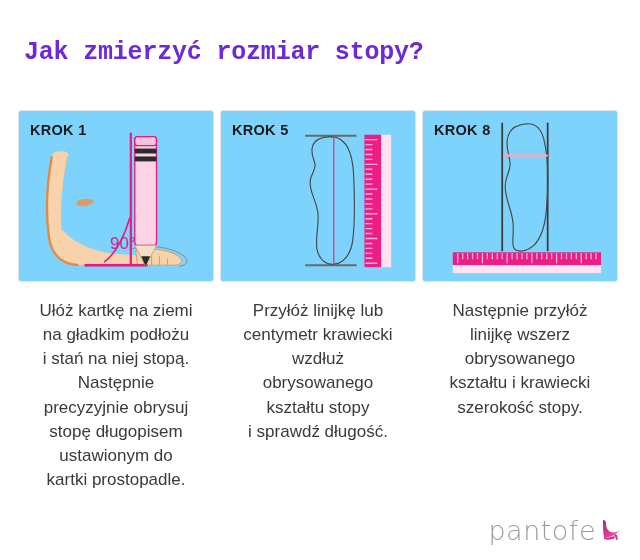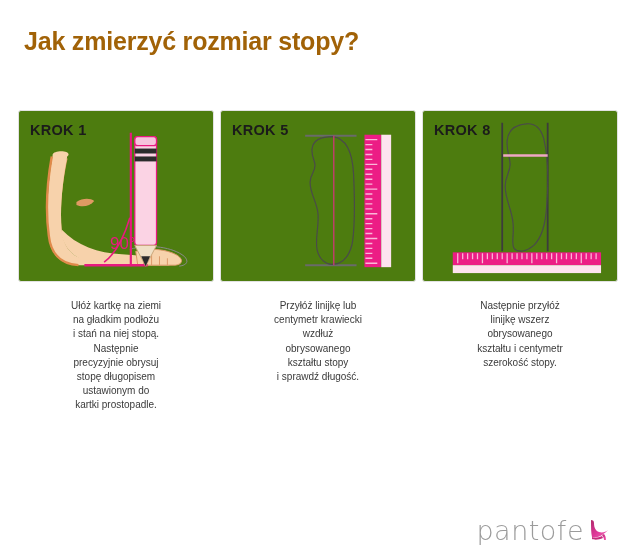--- a/index.html
+++ b/index.html
@@ -10,79 +10,80 @@
     width: 640px;
     height: 560px;
     background: #ffffff;
     font-family: "Liberation Sans", sans-serif;
     overflow: hidden;
     position: relative;
   }
   #page-title {
     position: absolute;
     left: 24px;
-    top: 27px;
+    top: 38px;
     font-size: 25px;
     font-weight: bold;
-    color: #a16207;
+    color: #6d28d9;
     letter-spacing: -0.2px;
     white-space: nowrap;
+    font-family: Liberation Mono, monospace;
   }
   .steps-row {
     position: absolute;
     left: 18px;
     top: 110px;
     width: 604px;
     display: flex;
     gap: 6px;
   }
   .step-col {
     width: 196px;
     display: flex;
     flex-direction: column;
   }
   .panel {
     width: 100%;
     height: 172px;
     box-sizing: border-box;
     border: 1px solid #e2e2e2;
     border-radius: 3px;
-    background: #4d7c0f;
+    background: #7dd3fc;
     position: relative;
     overflow: hidden;
   }
   .step-label {
     position: absolute;
     left: 11px;
     top: 11px;
     font-size: 14.5px;
     font-weight: bold;
     color: #1b1b1b;
     letter-spacing: 0.3px;
     z-index: 6;
   }
   .caption {
     margin-top: 17px;
-    font-size: 10px;
+    font-size: 17px;
     line-height: 1.42;
     color: #3a3a3a;
     text-align: center;
     padding: 0 4px;
     white-space: pre-line;
   }
   .svg-art {
     position: absolute;
     left: 0;
     top: 0;
     width: 100%;
     height: 100%;
   }
   #brand-logo {
     position: absolute;
-    right: 30px;
+    right: 18px;
     bottom: 14px;
     display: flex;
     align-items: baseline;
     font-size: 27px;
     color: #9b9b9b;
     letter-spacing: 0.5px;
     font-family: "DejaVu Sans", sans-serif;
     font-weight: 300;
   }
   #brand-logo .shoe-slot {
@@ -265,21 +266,21 @@
             <line x1="165" y1="144" x2="165" y2="150"></line>
               <line x1="170" y1="144" x2="170" y2="150"></line>
             <line x1="175" y1="144" x2="175" y2="150"></line>
           </g>
         </g>
       </svg>
     </div>
     <div class="caption">Następnie przyłóż
 linijkę wszerz
 obrysowanego
-kształtu i centymetr
+kształtu i krawiecki
 szerokość stopy.</div>
   </div>
 
 </div>
 
 <div id="brand-logo">
   <span>pantofe</span>
   <span class="shoe-slot">
     <svg viewBox="0 0 26 26" width="26" height="26">
       <defs>

